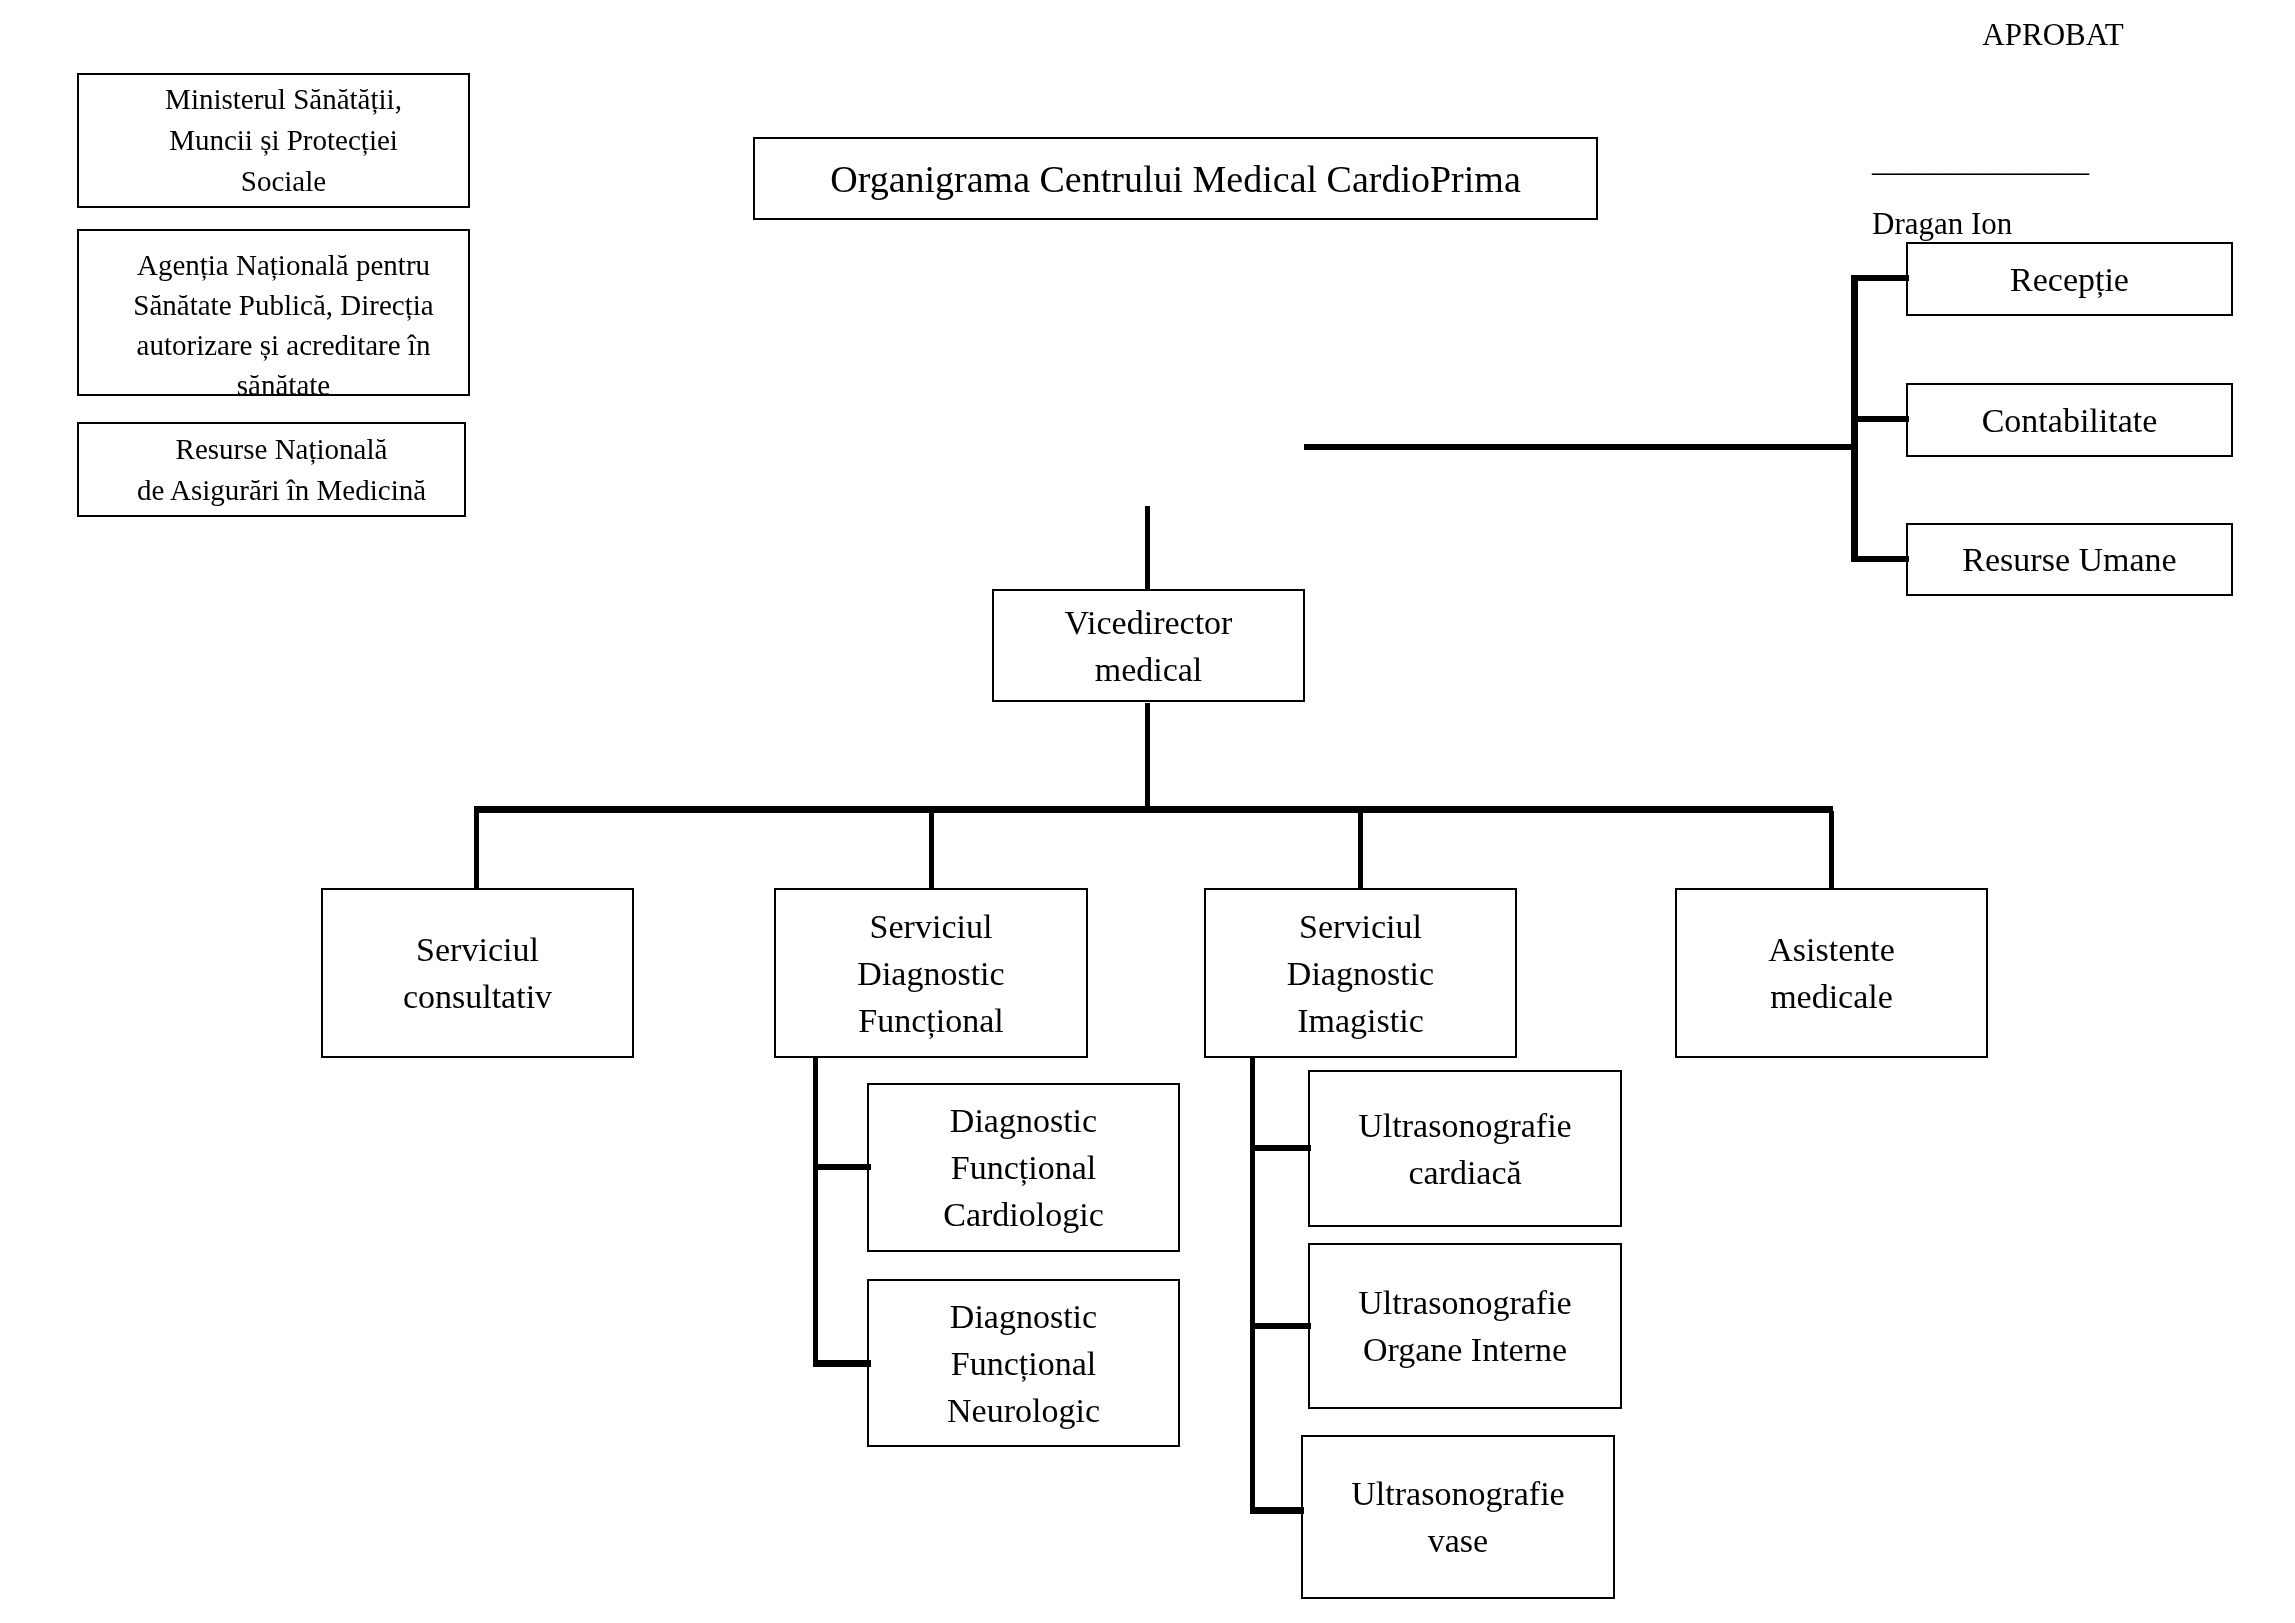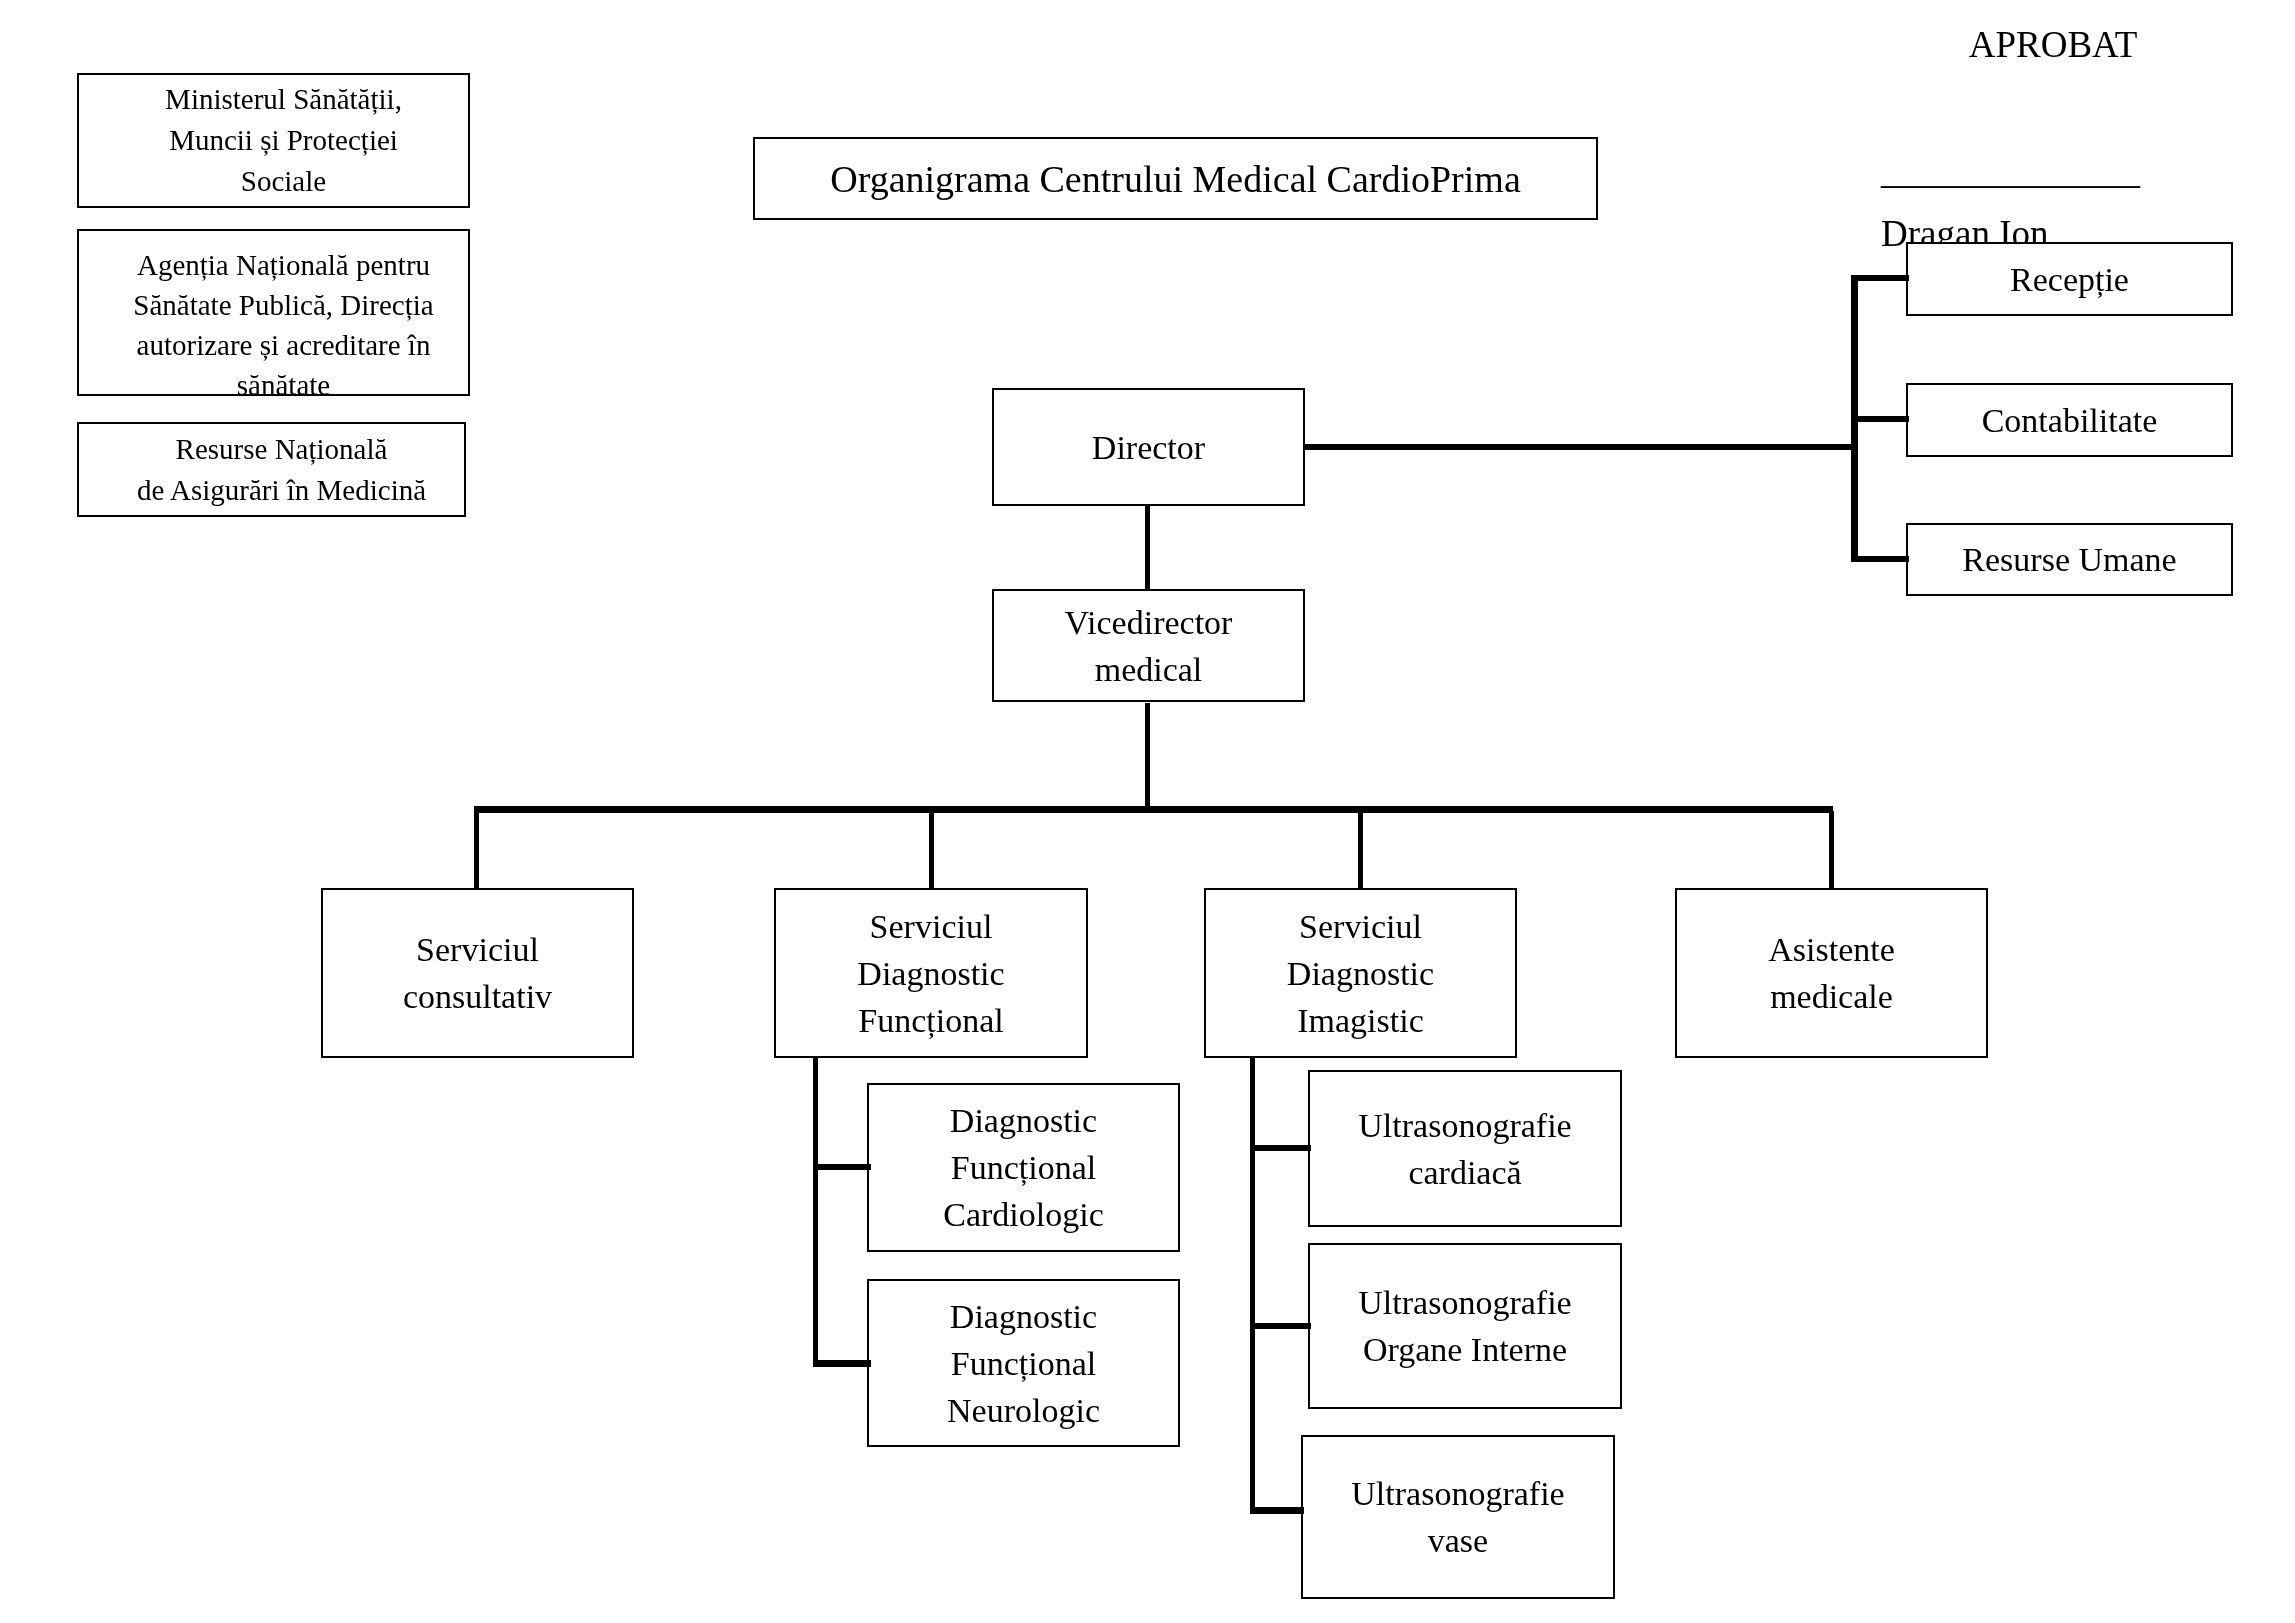--- a/index.html
+++ b/index.html
@@ -30,22 +30,22 @@
   .fs-title { font-size: 38px; line-height: 78px; margin-top: 34px; }
   .clip-top {
     justify-content: flex-start;
     padding-top: 14.4px;
     overflow: hidden;
   }
   .clip-top .ln { line-height: 40px; }
   .line { position: absolute; background: #000000; }
   .approval {
     position: absolute;
-    left: 1819px; top: 13px; width: 468px;
-    font-size: 37px;
+    left: 1819px; top: 3px; width: 468px;
+    font-size: 31px;
     font-family: Liberation Serif, serif;
   }
   .approval .row { display: block; height: 63px; line-height: 63px; white-space: pre; }
   .approval .row.center { text-align: center; }
   .approval .row.left { text-align: left; padding-left: 6.5px; }
   .sig-blank { display: inline-block; margin-right: 13px; }
 </style>
 </head>
 <body>
 
@@ -74,23 +74,20 @@
   </div>
 
   <div class="approval">
     <div class="row center">APROBAT</div>
     <div class="row left">
       <span class="sig-blank">______________</span>
       <span>Dragan Ion</span>
     </div>
   </div>
 
-  <div class="box fs-mid" style="left:992px; top:388px; width:313px; height:118px;">
-    <span class="ln">Director</span>
-  </div>
 
   <div class="box fs-mid" style="left:1906px; top:242px; width:327px; height:74px;">
     <span class="ln">Recepție</span>
   </div>
   <div class="box fs-mid" style="left:1906px; top:383px; width:327px; height:74px;">
     <span class="ln">Contabilitate</span>
   </div>
   <div class="box fs-mid" style="left:1906px; top:523px; width:327px; height:73px;">
     <span class="ln">Resurse Umane</span>
   </div>

